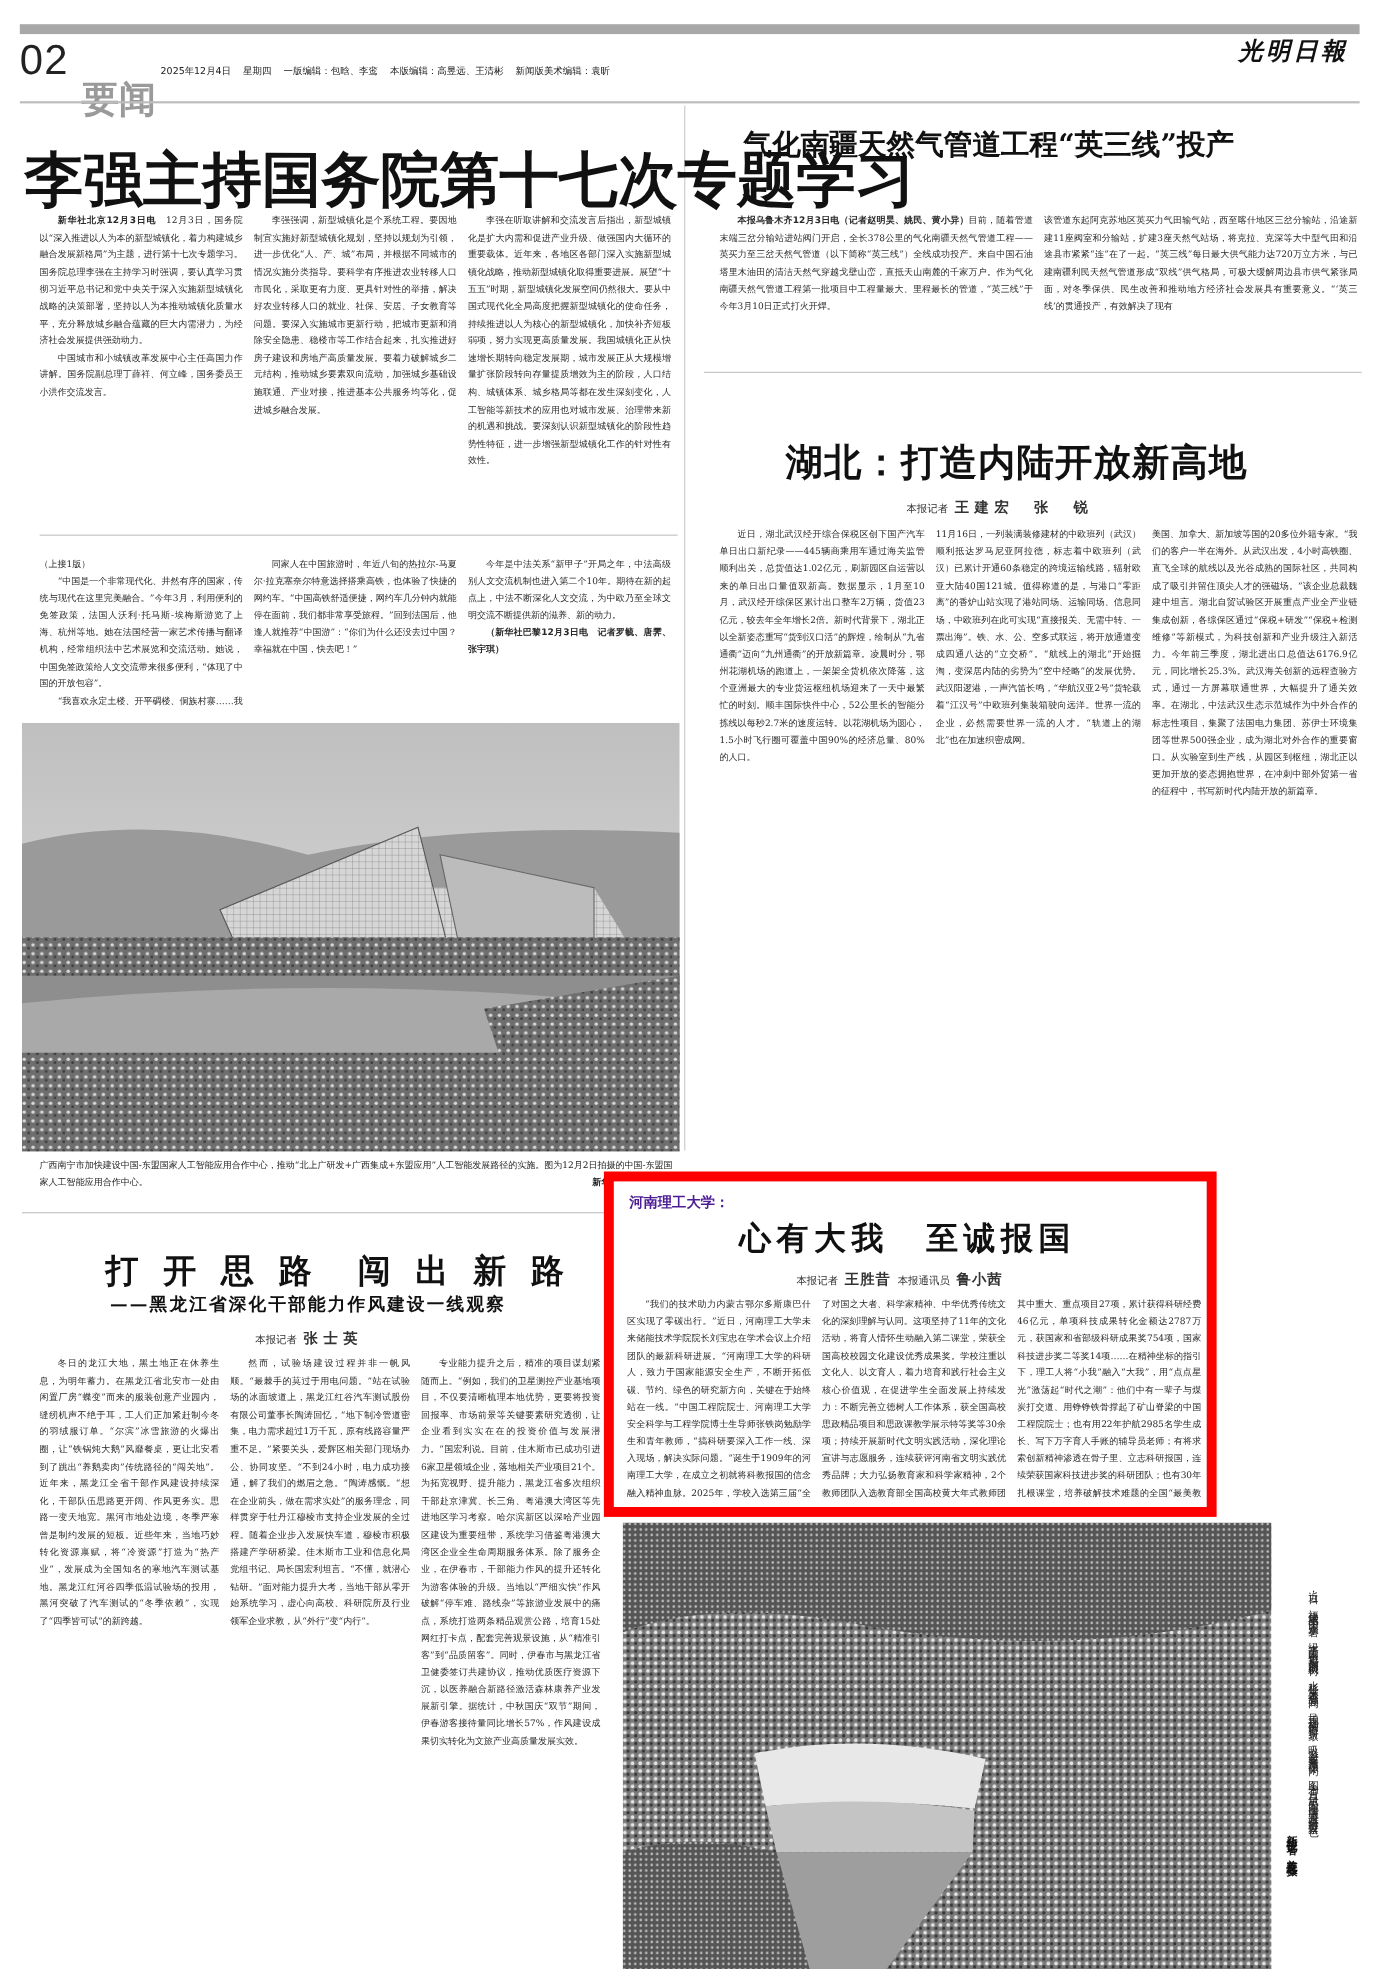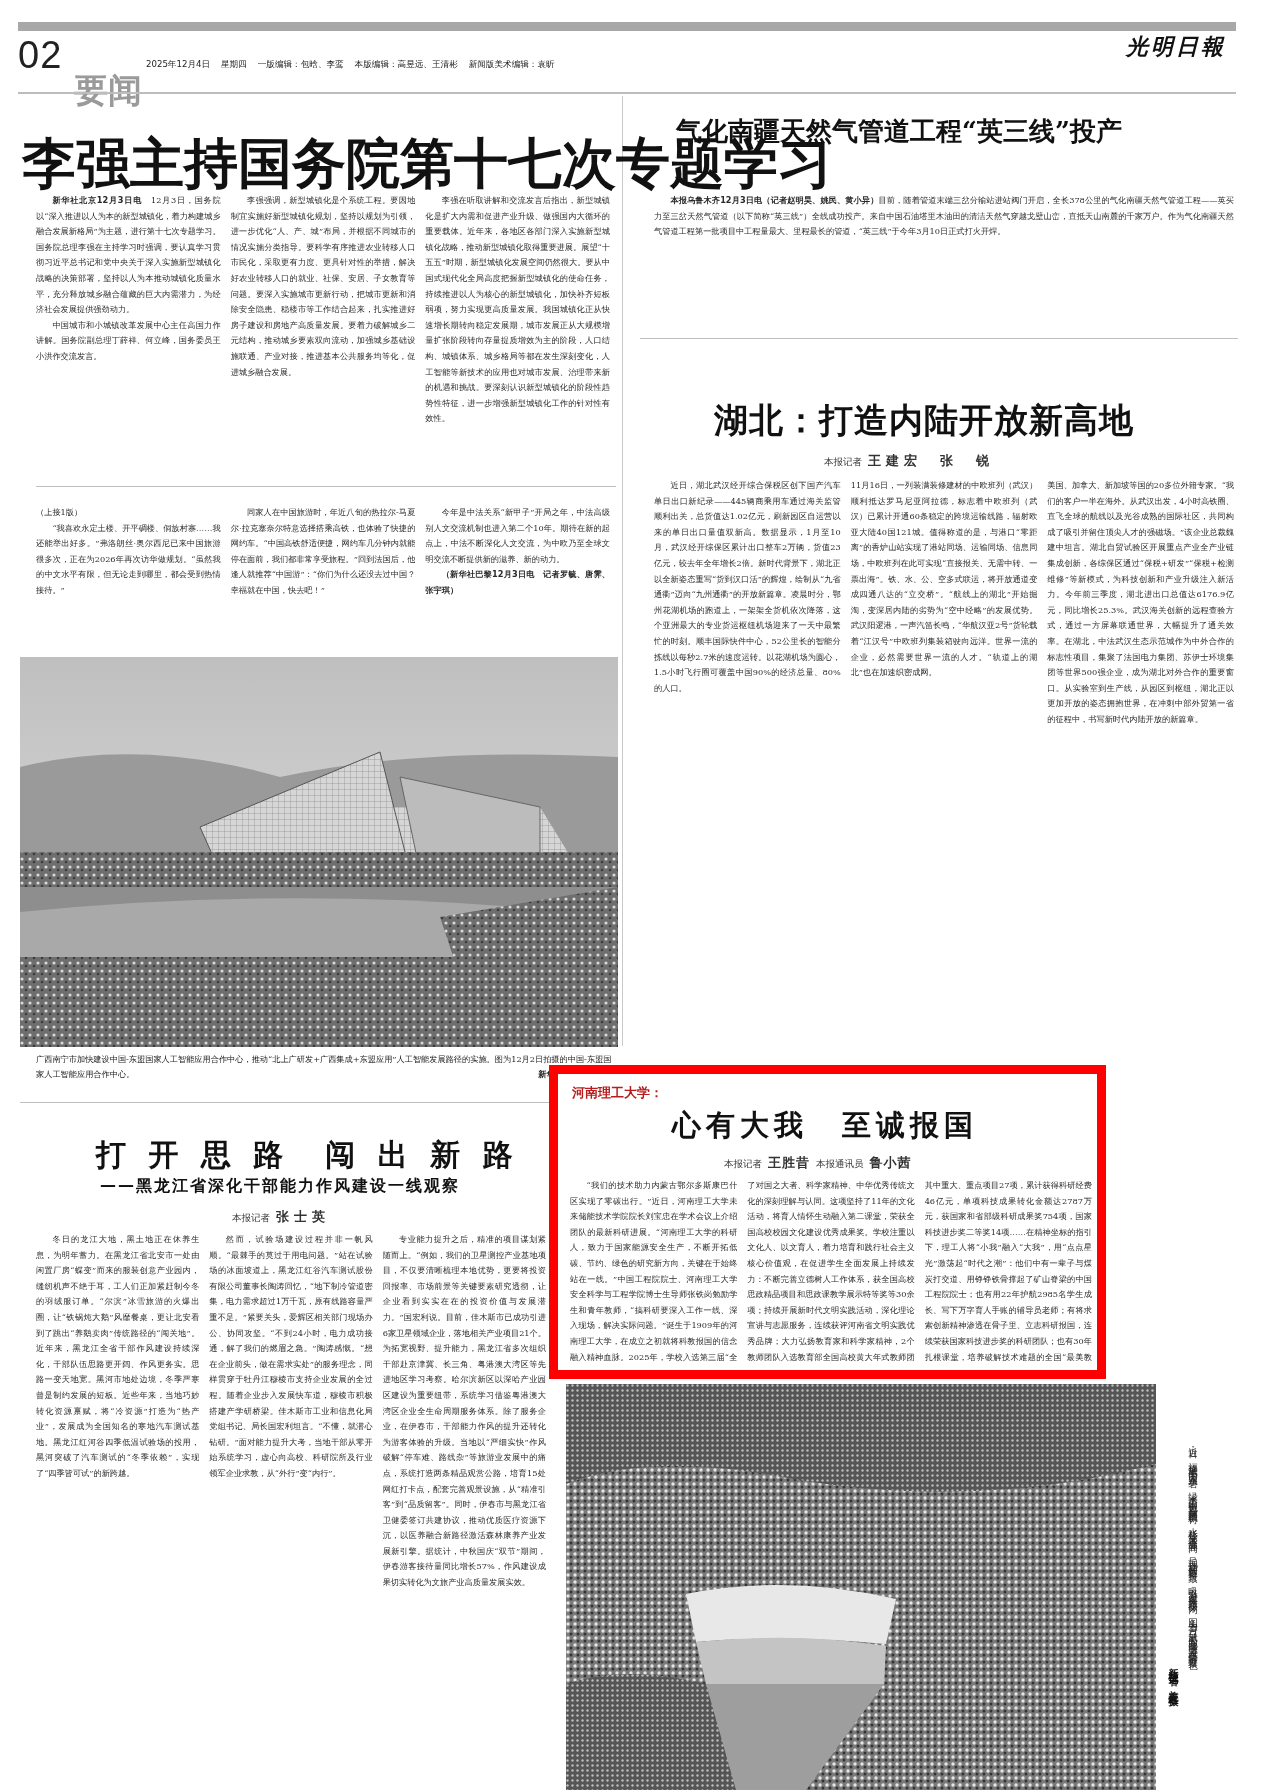--- a/index.html
+++ b/index.html
@@ -26,21 +26,21 @@
   .col p.noindent { text-indent: 0; }
   .dateline { font-weight: bold; font-family: "DejaVu Sans", sans-serif; }
 
   .hr { position: absolute; height: 2px; background: #bfbfbf; }
 
   .photo { position: absolute; overflow: hidden; }
   .caption { position: absolute; font-size: 8.2px; line-height: 15px; color: #222; }
   .caption .credit { font-family: "DejaVu Sans", sans-serif; font-weight: bold; float: right; }
 
   .redbox { position: absolute; left: 549px; top: 1065px; width: 557px; height: 314px; border: 9px solid #ff0000; background: #fff; }
-  .kicker { position: absolute; font-family: "DejaVu Sans", sans-serif; font-weight: bold; font-size: 13px; color: #b91c1c; }
+  .kicker { position: absolute; font-family: "DejaVu Sans", sans-serif; font-weight: bold; font-size: 13px; color: #4c1d95; }
 
   .vcaption { position: absolute; writing-mode: vertical-rl; font-size: 9.5px; line-height: 15px; color: #222; letter-spacing: 2px; }
   .vcredit { position: absolute; writing-mode: vertical-rl; font-family: "DejaVu Sans", sans-serif; font-weight: bold; font-size: 10px; letter-spacing: 2px; color: #111; }
 </style>
 </head>
 <body>
 
 <div class="topbar"></div>
 <div class="masthead">
   <span class="page-no">02</span>
@@ -69,20 +69,21 @@
     </div>
   <div class="col">
       <p>李强在听取讲解和交流发言后指出，新型城镇化是扩大内需和促进产业升级、做强国内大循环的重要载体。近年来，各地区各部门深入实施新型城镇化战略，推动新型城镇化取得重要进展。展望“十五五”时期，新型城镇化发展空间仍然很大。要从中国式现代化全局高度把握新型城镇化的使命任务，持续推进以人为核心的新型城镇化，加快补齐短板弱项，努力实现更高质量发展。我国城镇化正从快速增长期转向稳定发展期，城市发展正从大规模增量扩张阶段转向存量提质增效为主的阶段，人口结构、城镇体系、城乡格局等都在发生深刻变化，人工智能等新技术的应用也对城市发展、治理带来新的机遇和挑战。要深刻认识新型城镇化的阶段性趋势性特征，进一步增强新型城镇化工作的针对性有效性。</p>
     </div>
 </div>
 <div class="hr" style="left:36px; top:486px; width:580px; height:1px;"></div>
 
 <div class="cols" style="left:36px; top:505px; width:574px; height:140px;">
   <div class="col">
     <p class="noindent">（上接1版）</p>
+    <p>“中国是一个非常现代化、井然有序的国家，传统与现代在这里完美融合。”今年3月，利用便利的免签政策，法国人沃利·托马斯-埃梅斯游览了上海、杭州等地。她在法国经营一家艺术传播与翻译机构，经常组织法中艺术展览和交流活动。她说，中国免签政策给人文交流带来很多便利，“体现了中国的开放包容”。</p>
     <p>“我喜欢永定土楼、开平碉楼、侗族村寨……我还能举出好多。”弗洛朗丝·奥尔西尼已来中国旅游很多次，正在为2026年再次访华做规划。“虽然我的中文水平有限，但无论走到哪里，都会受到热情接待。”</p>
   </div>
   <div class="col">
       <p>同家人在中国旅游时，年近八旬的热拉尔-马夏尔·拉克塞奈尔特意选择搭乘高铁，也体验了快捷的网约车。“中国高铁舒适便捷，网约车几分钟内就能停在面前，我们都非常享受旅程。”回到法国后，他逢人就推荐“中国游”：“你们为什么还没去过中国？幸福就在中国，快去吧！”</p>
     </div>
   <div class="col">
     <p>今年是中法关系“新甲子”开局之年，中法高级别人文交流机制也进入第二个10年。期待在新的起点上，中法不断深化人文交流，为中欧乃至全球文明交流不断提供新的滋养、新的动力。</p>
     <p class="dateline">（新华社巴黎12月3日电　记者罗毓、唐霁、张宇琪）</p>
   </div>
 </div>
@@ -137,20 +138,23 @@
   <div class="col">
       <p>专业能力提升之后，精准的项目谋划紧随而上。“例如，我们的卫星测控产业基地项目，不仅要清晰梳理本地优势，更要将投资回报率、市场前景等关键要素研究透彻，让企业看到实实在在的投资价值与发展潜力。”国宏利说。目前，佳木斯市已成功引进6家卫星领域企业，落地相关产业项目21个。为拓宽视野、提升能力，黑龙江省多次组织干部赴京津冀、长三角、粤港澳大湾区等先进地区学习考察。哈尔滨新区以深哈产业园区建设为重要纽带，系统学习借鉴粤港澳大湾区企业全生命周期服务体系。除了服务企业，在伊春市，干部能力作风的提升还转化为游客体验的升级。当地以“严细实快”作风破解“停车难、路线杂”等旅游业发展中的痛点，系统打造两条精品观赏公路，培育15处网红打卡点，配套完善观景设施，从“精准引客”到“品质留客”。同时，伊春市与黑龙江省卫健委签订共建协议，推动优质医疗资源下沉，以医养融合新路径激活森林康养产业发展新引擎。据统计，中秋国庆“双节”期间，伊春游客接待量同比增长57%，作风建设成果切实转化为文旅产业高质量发展实效。</p>
     </div>
 </div>
 
 <div class="headline" style="left:676px; top:114px; font-size:26px; letter-spacing:0px;">气化南疆天然气管道工程“英三线”投产</div>
 <div class="cols" style="left:654px; top:193px; width:580px; height:138px;">
   <div class="col">
     <p><span class="dateline">本报乌鲁木齐12月3日电（记者赵明昊、姚民、黄小异）</span><span>目前，随着管道末端三岔分输站进站阀门开启，全长378公里的气化南疆天然气管道工程——英买力至三岔天然气管道（以下简称“英三线”）全线成功投产。来自中国石油塔里木油田的清洁天然气穿越戈壁山峦，直抵天山南麓的千家万户。作为气化南疆天然气管道工程第一批项目中工程量最大、里程最长的管道，“英三线”于今年3月10日正式打火开焊。</span></p>
   </div>
+  <div class="col">
+      <p class="noindent">该管道东起阿克苏地区英买力气田输气站，西至喀什地区三岔分输站，沿途新建11座阀室和分输站，扩建3座天然气站场，将克拉、克深等大中型气田和沿途县市紧紧“连”在了一起。“英三线”每日最大供气能力达720万立方米，与已建南疆利民天然气管道形成“双线”供气格局，可极大缓解周边县市供气紧张局面，对冬季保供、民生改善和推动地方经济社会发展具有重要意义。“‘英三线’的贯通投产，有效解决了现有</p>
+    </div>
 </div>
 <div class="hr" style="left:640px; top:338px; width:598px; height:1px;"></div>
 
 <div class="headline" style="left:714px; top:398px; font-size:34px; letter-spacing:1px;">湖北：打造内陆开放新高地</div>
 <div class="byline" style="left:824px; top:452px;">
   <span>本报记者</span><span class="name">王建宏　张　锐</span>
 </div>
 <div class="cols" style="left:654px; top:478px; width:580px; height:562px;">
   <div class="col">
       <p>近日，湖北武汉经开综合保税区创下国产汽车单日出口新纪录——445辆商乘用车通过海关监管顺利出关，总货值达1.02亿元，刷新园区自运营以来的单日出口量值双新高。数据显示，1月至10月，武汉经开综保区累计出口整车2万辆，货值23亿元，较去年全年增长2倍。新时代背景下，湖北正以全新姿态重写“货到汉口活”的辉煌，绘制从“九省通衢”迈向“九州通衢”的开放新篇章。凌晨时分，鄂州花湖机场的跑道上，一架架全货机依次降落，这个亚洲最大的专业货运枢纽机场迎来了一天中最繁忙的时刻。顺丰国际快件中心，52公里长的智能分拣线以每秒2.7米的速度运转。以花湖机场为圆心，1.5小时飞行圈可覆盖中国90%的经济总量、80%的人口。</p>

